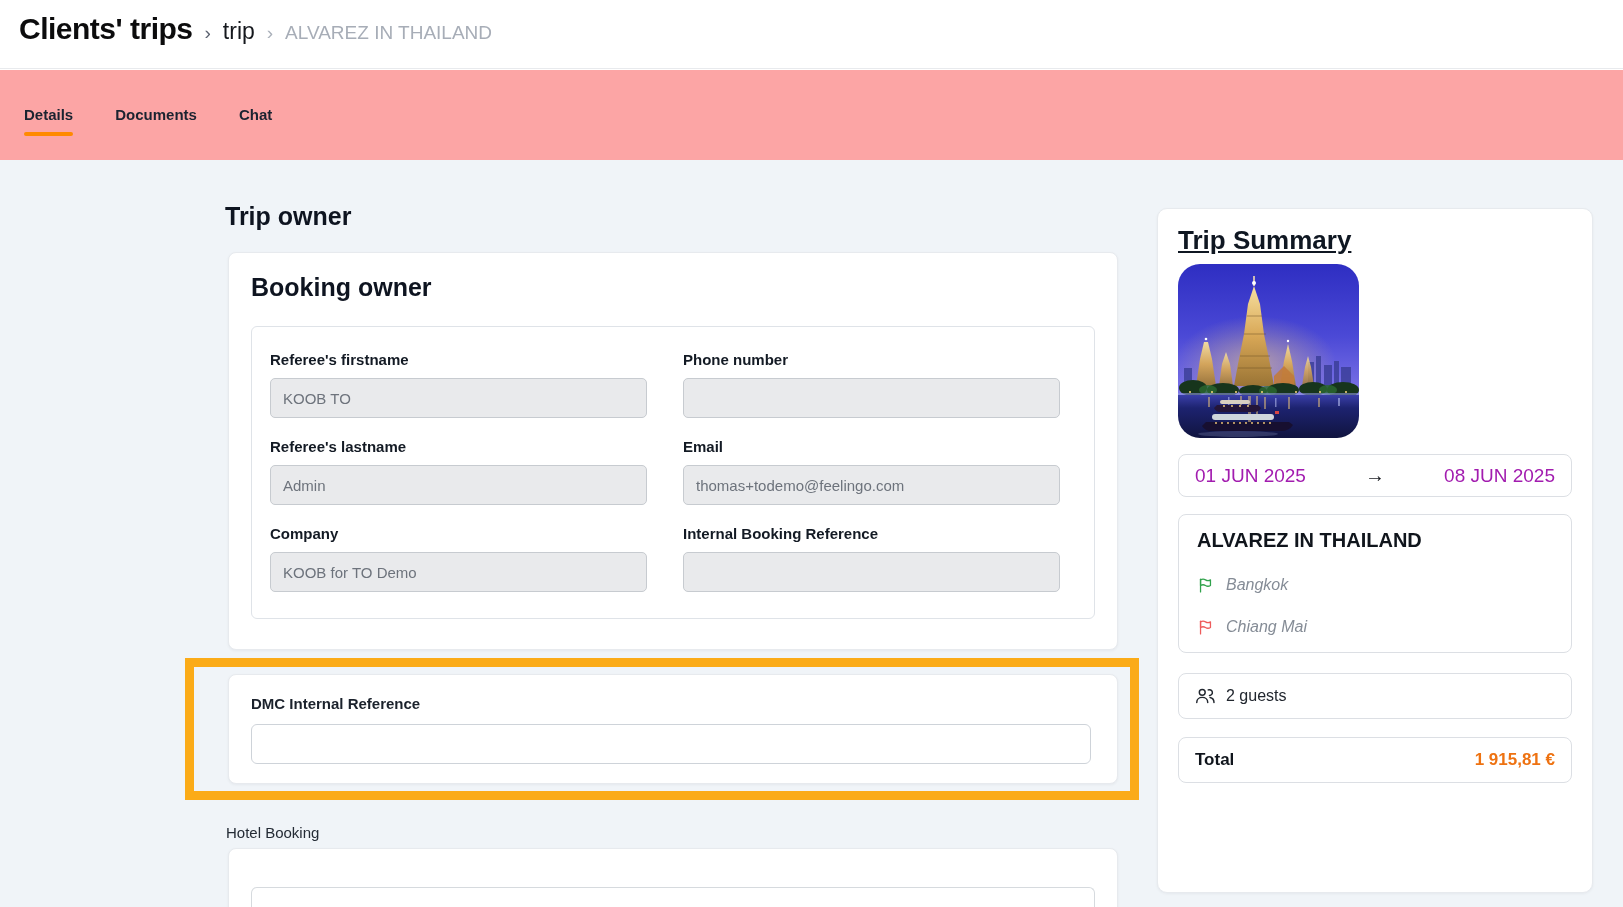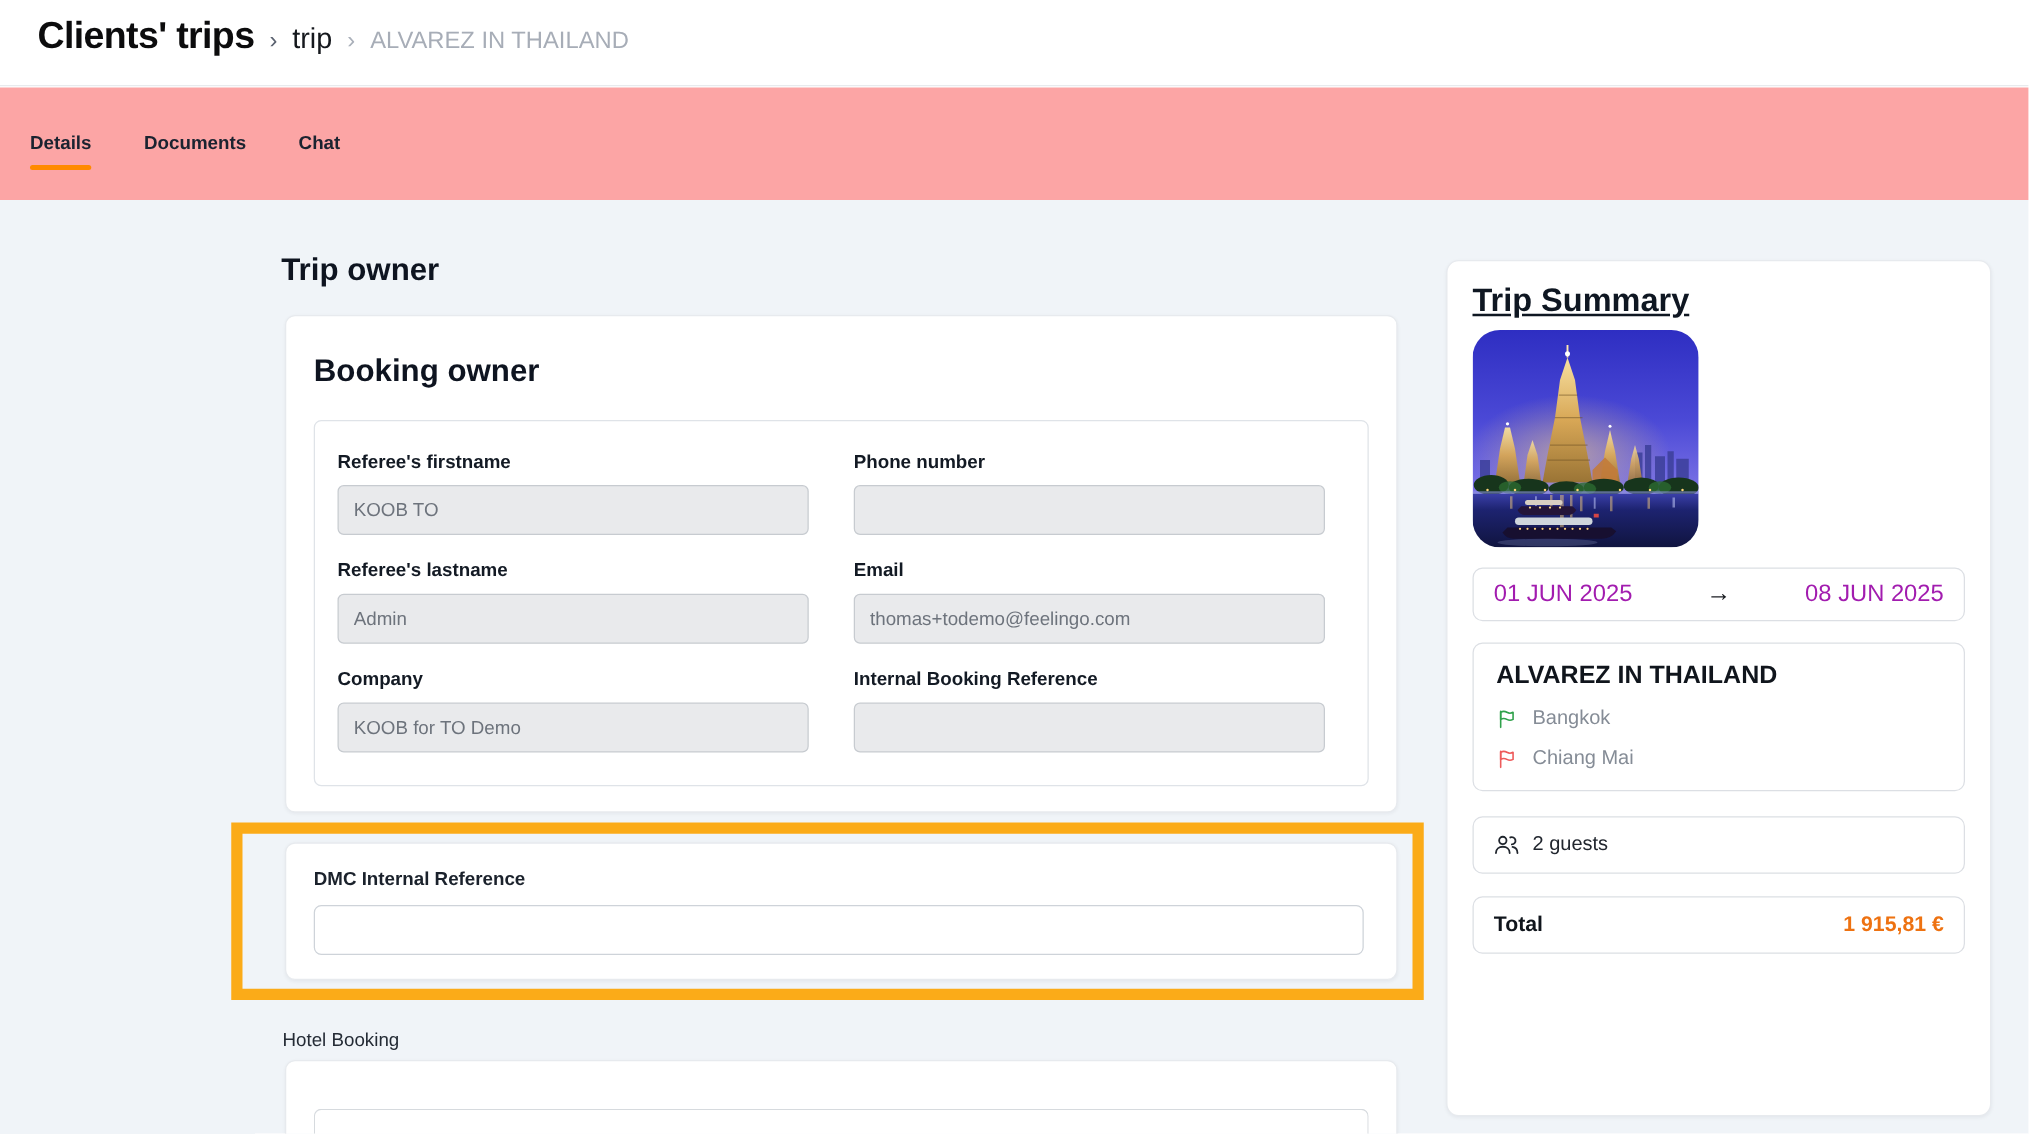--- a/index.html
+++ b/index.html
@@ -2,21 +2,21 @@
 <html><head>
 <meta charset="utf-8">
 <style>
   * { margin:0; padding:0; box-sizing:border-box; }
   html,body { background:#ffffff; }
   body { font-family:"Liberation Sans", sans-serif; color:#111827; }
   .page { position:relative; width:1623px; height:907px; overflow:hidden; background:#ffffff; }
 
   
   .header { position:absolute; top:0; left:0; right:0; height:69px; background:#fff; border-bottom:1px solid #e8eaed; }
-  .header-inner { display:flex; align-items:baseline; gap:12px; padding:12px 0 0 30px; }
+  .header-inner { display:flex; align-items:baseline; gap:12px; padding:12px 0 0 19px; }
   .page-title { font-size:30px; font-weight:800; color:#0c0c0d; letter-spacing:-0.5px; cursor:pointer; }
   .crumb-sep { font-size:19px; color:#5b6270; }
   .crumb-sep.light { color:#aab0ba; }
   .crumb-trip { font-size:23px; color:#15181d; cursor:pointer; }
   .crumb-current { font-size:19px; color:#a7adb7; }
 
   
   .tabbar { position:absolute; top:70px; left:0; right:0; height:90px; background:#fca5a5; }
   .tabs { position:absolute; top:34px; left:18px; display:flex; gap:30px; }
   .tab { font-size:15px; font-weight:600; color:#1b2330; padding:2px 6px 0 6px; cursor:pointer; }
@@ -24,21 +24,21 @@
   .tab.active .underline { background:#ff8a00; }
 
   
   .content { position:absolute; top:160px; left:0; right:0; bottom:0; background:#f0f4f8; }
 
   .section-title { position:absolute; left:225px; top:42px; font-size:25px; font-weight:800; color:#0e1420; }
 
   .card { background:#fff; border:1px solid #e7eaee; border-radius:8px; box-shadow:0 1px 3px rgba(16,24,40,.05); }
 
   .card-owner { position:absolute; left:228px; top:92px; width:890px; height:398px; padding:20px 22px; }
-  .card-owner h2 { font-size:25px; font-weight:800; color:#0e1420; margin-top:10px; }
+  .card-owner h2 { font-size:25px; font-weight:800; color:#0e1420; margin-top:0; }
   .fieldset { margin-top:24px; border:1px solid #dfe3e8; border-radius:6px; padding:24px 18px 26px 18px;
               display:grid; grid-template-columns:1fr 1fr; column-gap:20px; row-gap:20px; }
   .field label { display:block; font-size:15px; font-weight:700; color:#131a24; margin-bottom:10px; }
   .field input { width:calc(100% - 16px); height:40px; font-family:"Liberation Sans", sans-serif;
                  font-size:15px; padding:0 12px; border-radius:5px; outline:none; }
   .field input.ro { background:#e9eaec; border:1px solid #c7cbd0; color:#6d737c; }
 
   
   .highlight-wrap { position:absolute; left:185px; top:498px; width:954px; height:142px;
                     border:9px solid #fbab18; background:transparent; }
@@ -63,21 +63,21 @@
   .trip-photo svg { display:block; }
   .trip-ref { margin-top:18px; font-size:21px; font-weight:800; color:#0f1722; display:flex; gap:7px; }
   .date-box { margin-top:16px; height:43px; border:1px solid #dcdfe4; border-radius:8px;
               display:flex; align-items:center; justify-content:space-between; padding:0 16px; background:#fff; }
   .date-box .date { font-size:19px; color:#a21caf; }
   .date-box .arrow { font-size:20px; color:#15181d; font-weight:700; }
   .duration-row { margin-top:16px; display:flex; align-items:center; gap:10px; }
   .duration-row .txt { font-size:17px; color:#9aa1ac; }
   .name-box { margin-top:17px; border:1px solid #dcdfe4; border-radius:8px; padding:14px 18px 16px 18px; background:#fff; }
   .name-box .trip-name { font-size:20px; font-weight:800; color:#10151c; }
-  .dest-row { display:flex; align-items:center; gap:12px; margin-top:14px; }
+  .dest-row { display:flex; align-items:center; gap:12px; margin-top:24px;font-style:italic; }
   .dest-row .city { font-size:16px; color:#858c96; }
   .guests-box { margin-top:20px; height:46px; border:1px solid #dcdfe4; border-radius:8px;
                 display:flex; align-items:center; gap:10px; padding:0 15px; background:#fff; }
   .guests-box .txt { font-size:16px; color:#21262e; }
   .total-box { margin-top:18px; height:46px; border:1px solid #dcdfe4; border-radius:8px;
                display:flex; align-items:center; justify-content:space-between; padding:0 16px; background:#fff; }
   .total-box .lbl { font-size:17px; font-weight:800; color:#10151c; }
   .total-box .val { font-size:17px; font-weight:800; color:#ee7211; }
 </style>
 </head>

